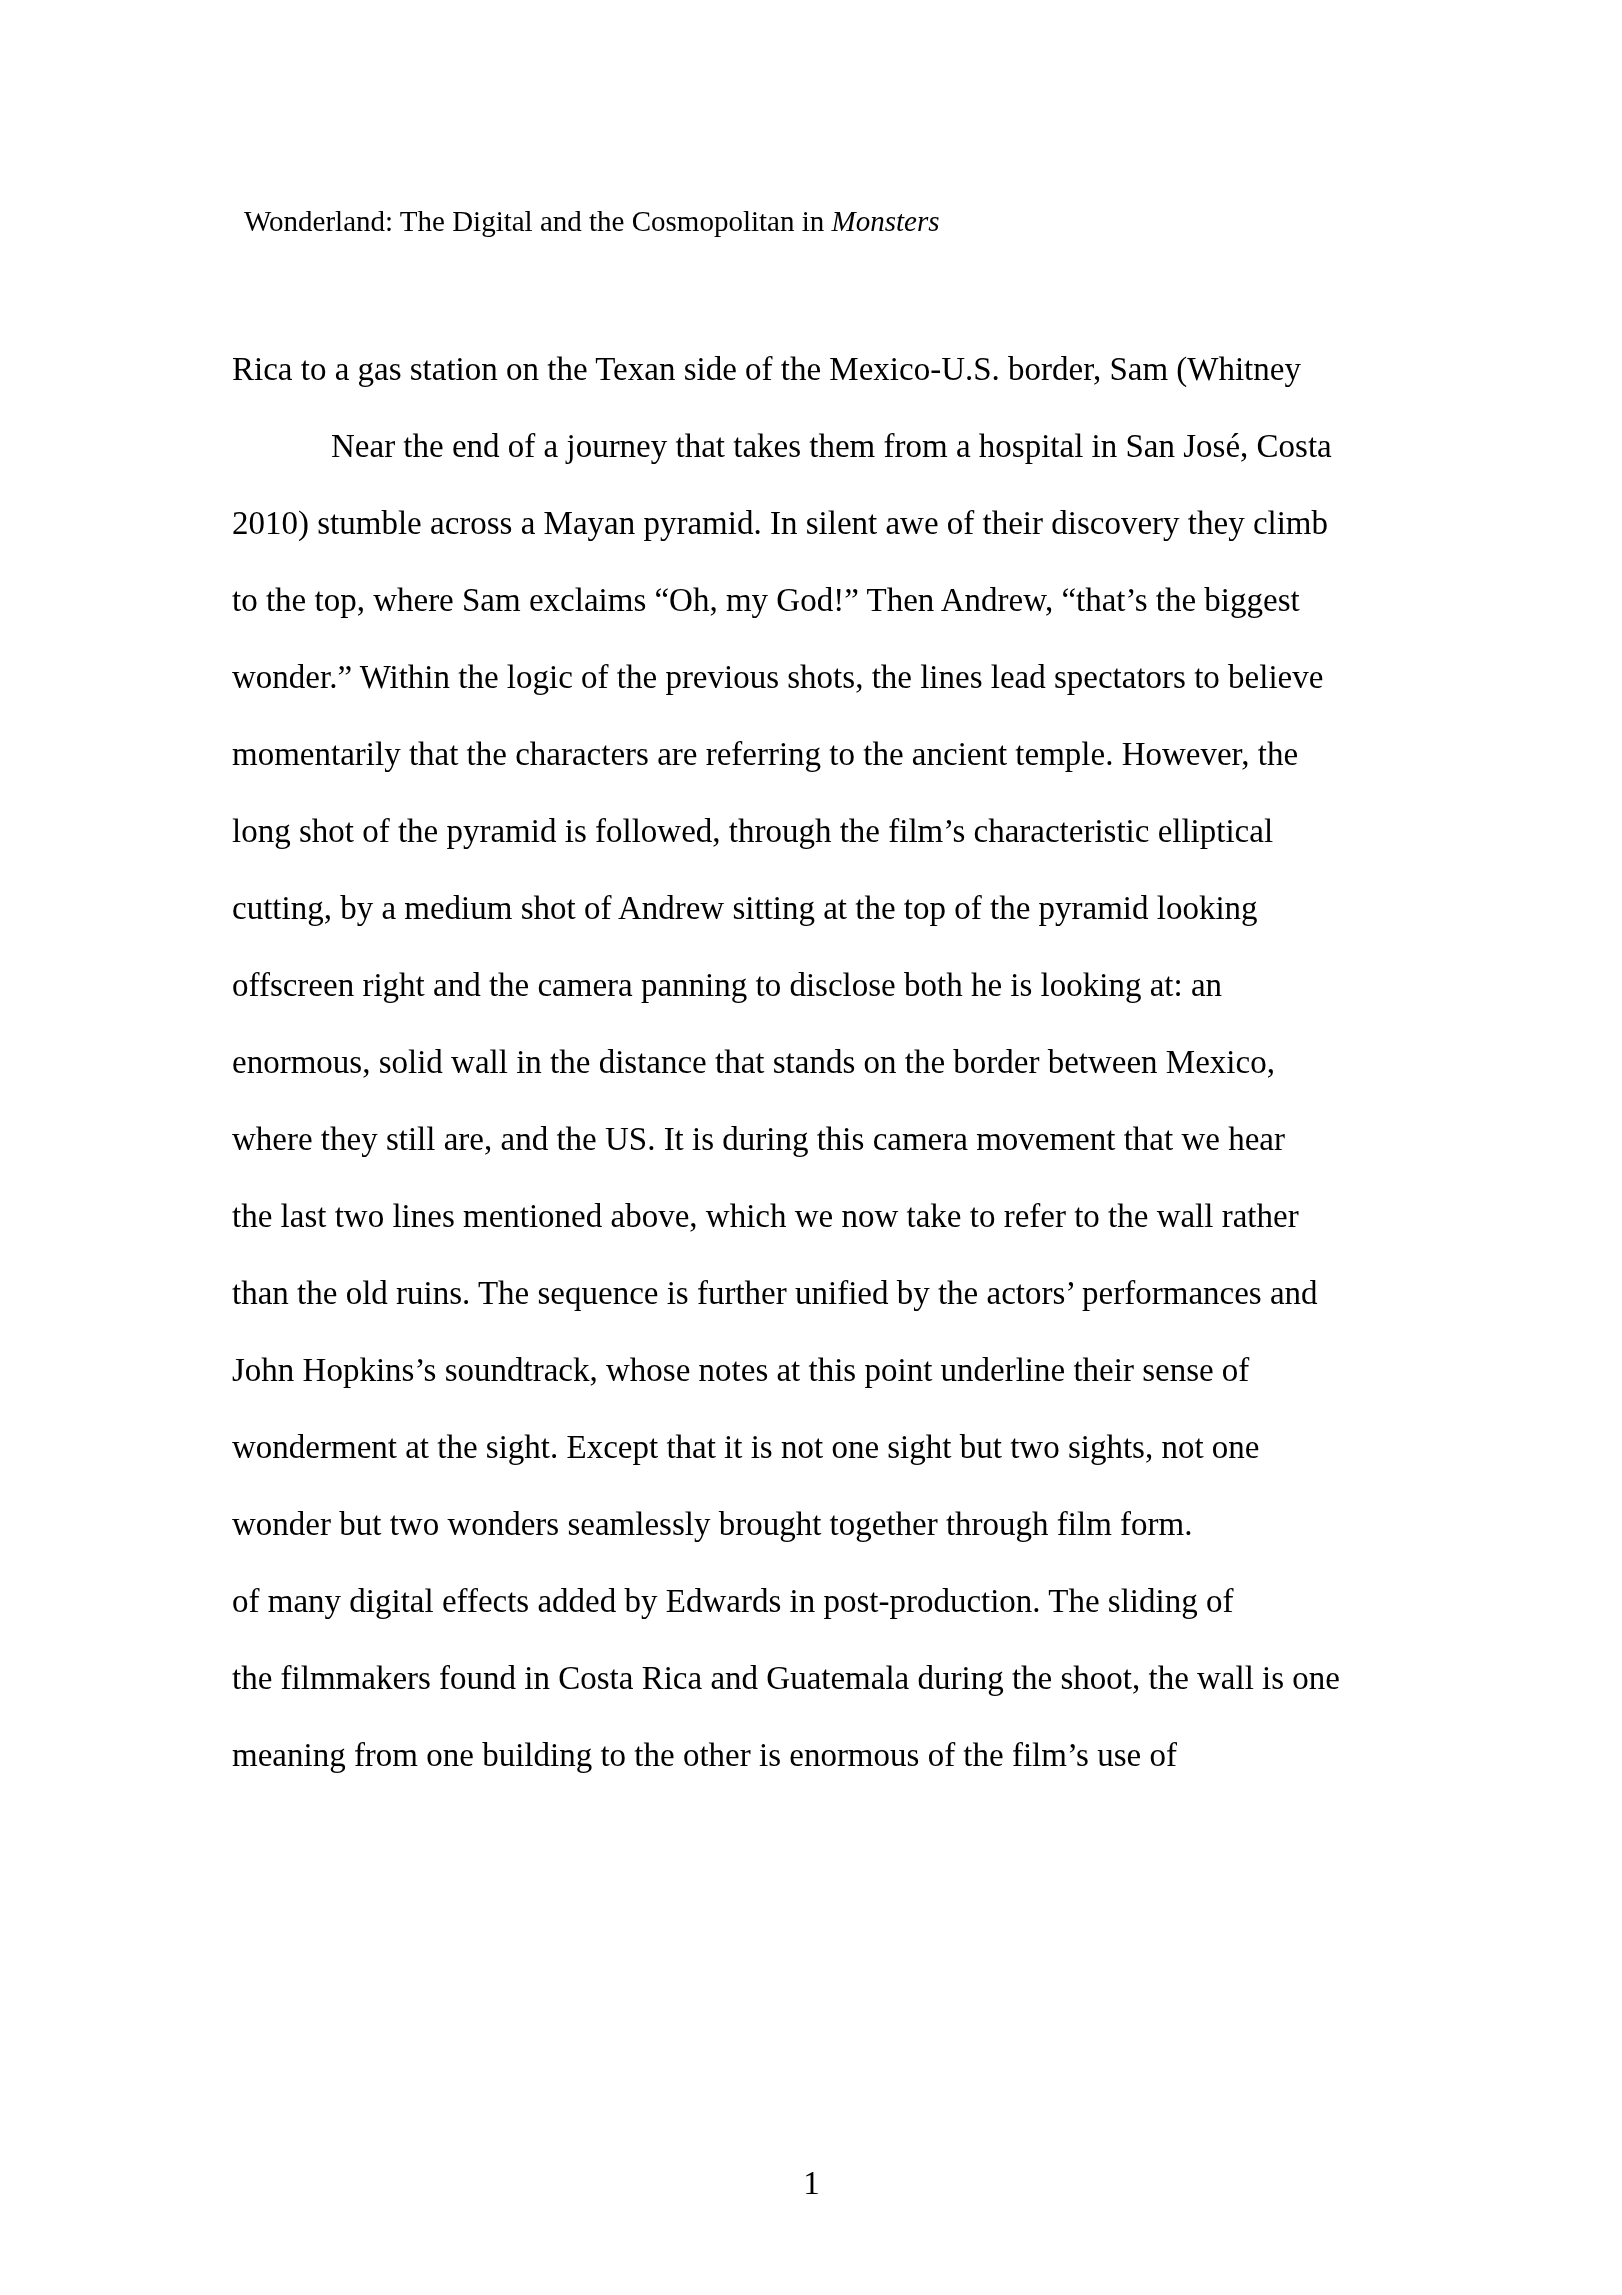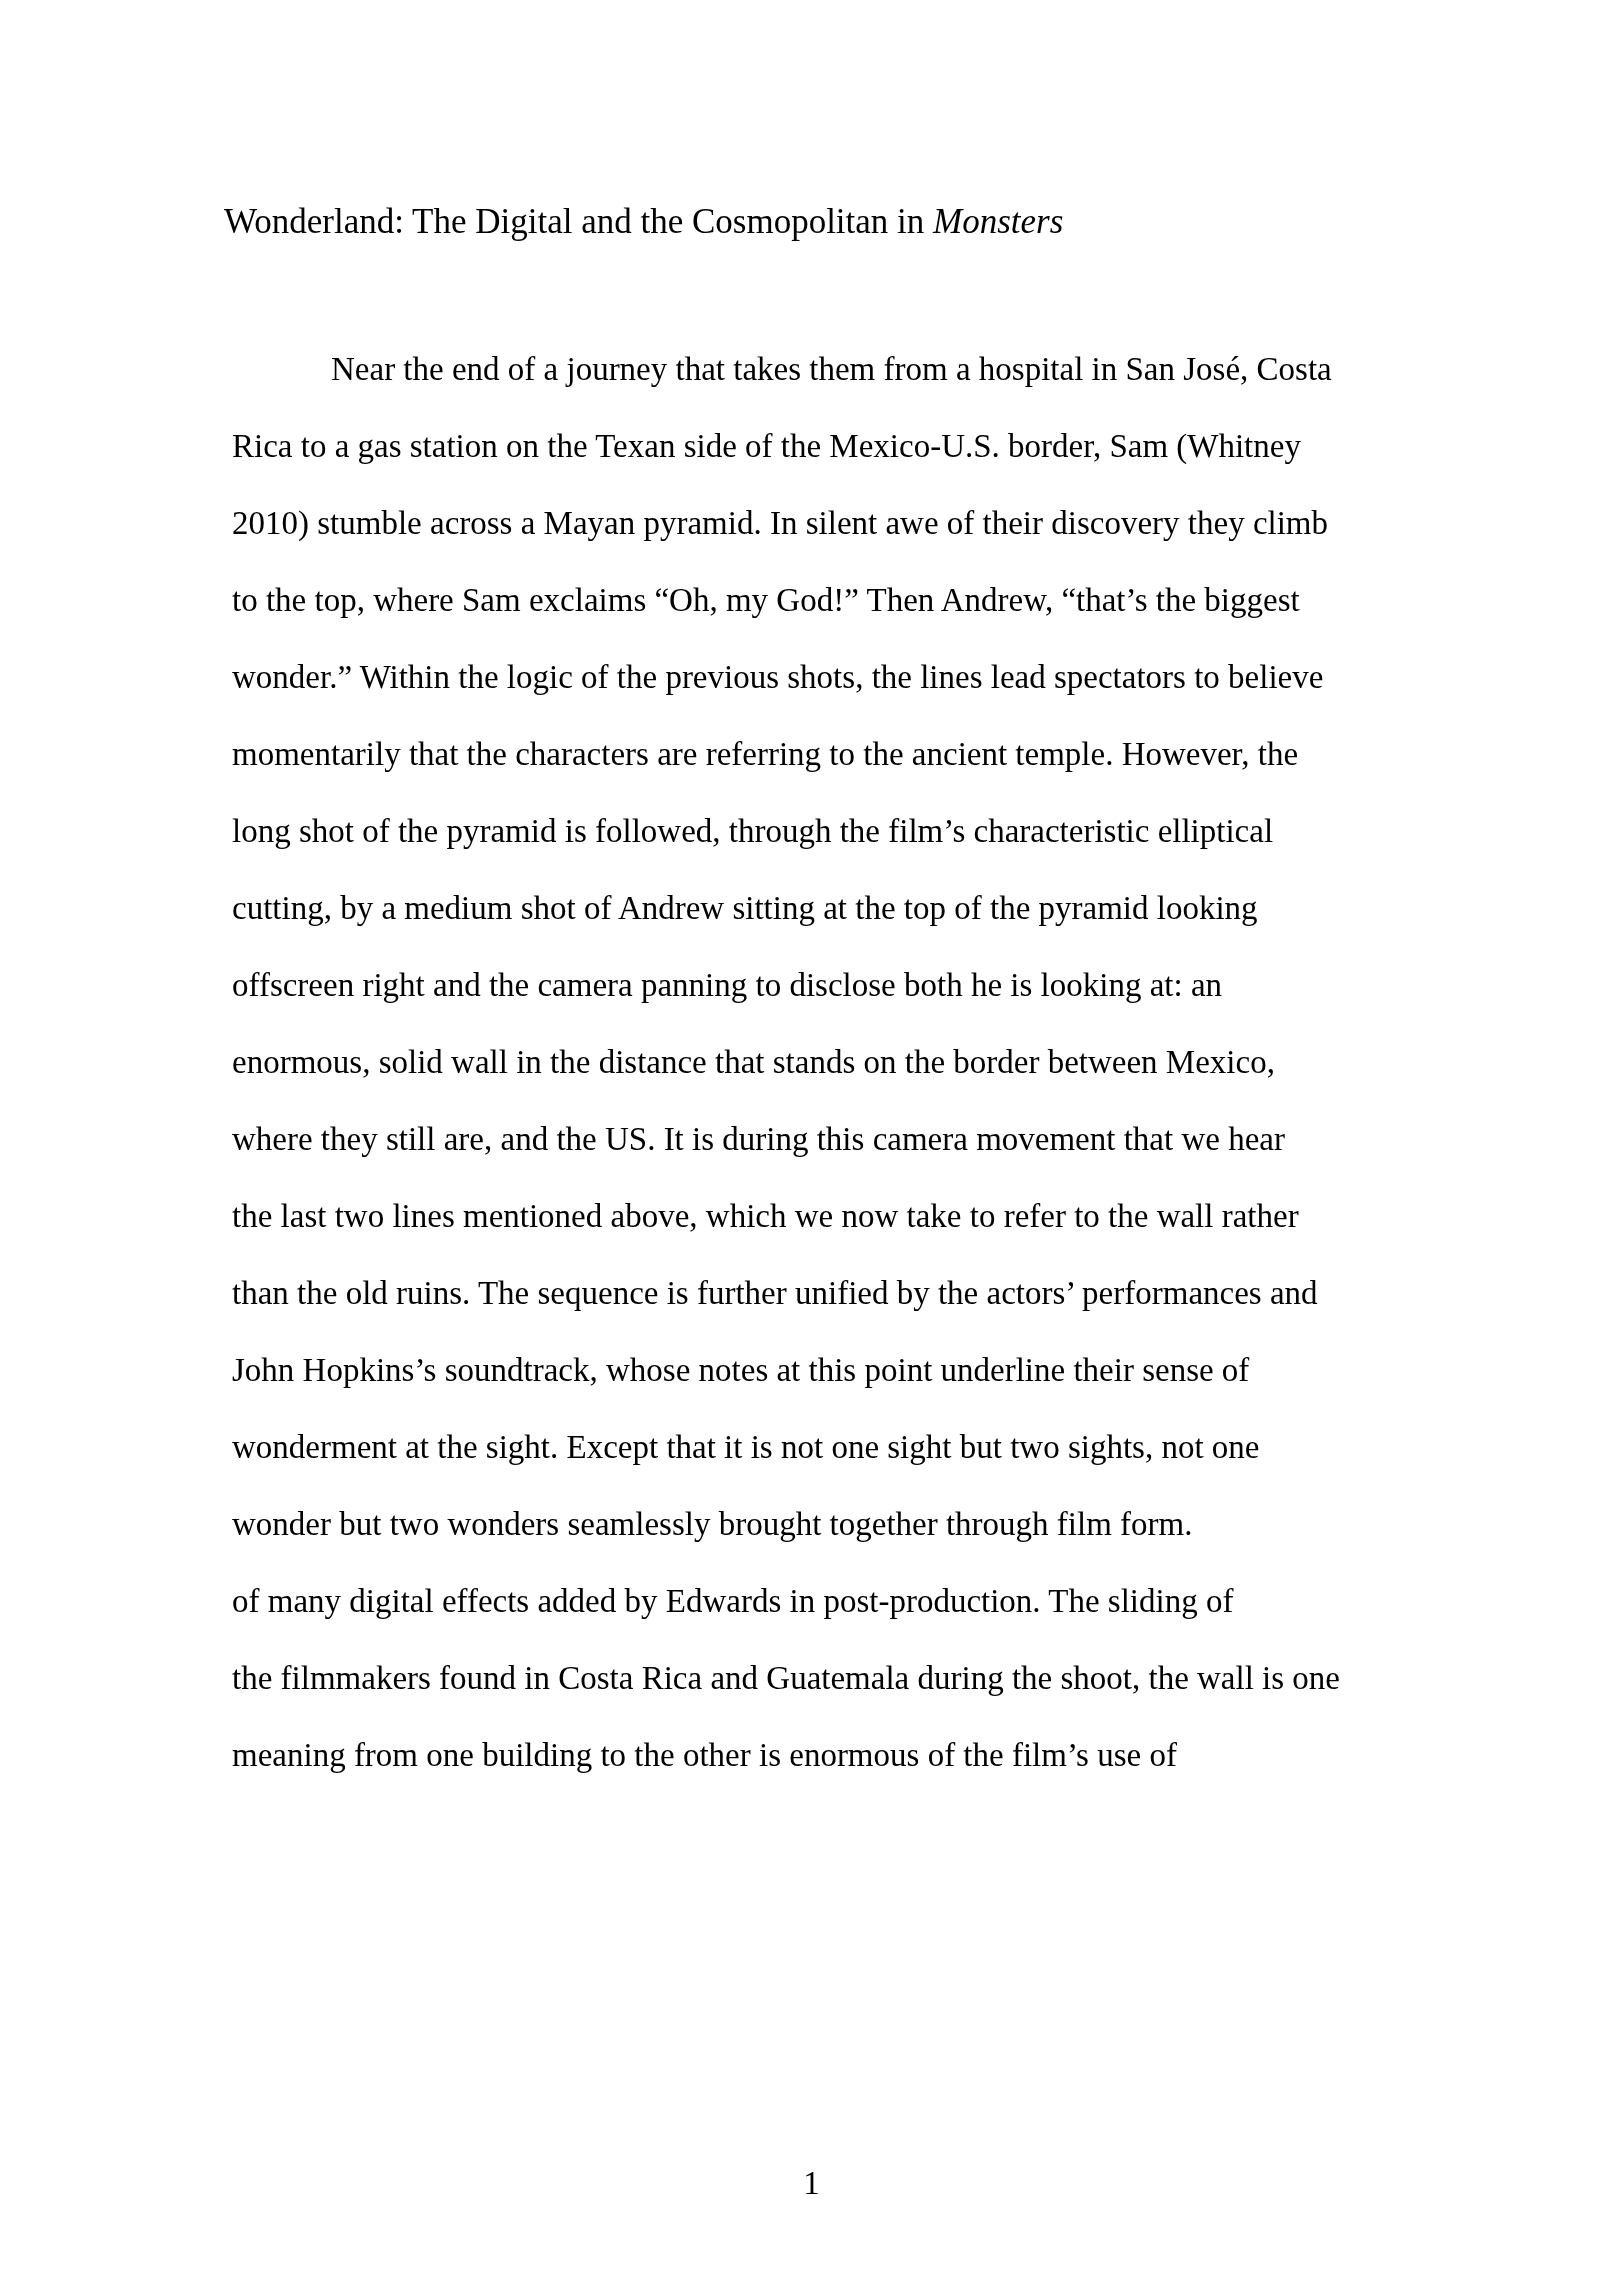--- a/index.html
+++ b/index.html
@@ -17,24 +17,24 @@
   }
   .page {
     position: absolute;
     left: 0; top: 0;
     width: 1623px;
     height: 2295px;
     background: #ffffff;
   }
   .title-block {
     position: absolute;
-    left: 224px;
+    left: 244px;
     top: 183px;
     width: 1172px;
-    font-size: 35px;
+    font-size: 29px;
     line-height: 77px;
     white-space: nowrap;
     font-family: Liberation Serif, serif;
   }
   .body-block {
     position: absolute;
     left: 232px;
     top: 331px;
     width: 1178px;
     font-size: 33px;
@@ -59,22 +59,22 @@
     font-size: 33px;
     line-height: 77px;
   }
 </style>
 </head>
 <body>
 
 <div class="page">
   <div class="title-block"><span>Wonderland: The Digital and the Cosmopolitan in </span><span class="italic">Monsters</span></div>
   <div class="body-block">
+      <div class="line"><span>Rica to a gas station on the Texan side of the Mexico-U.S. border, Sam (Whitney</span></div>
       <div class="line indent"><span>Near the end of a journey that takes them from a hospital in San José, Costa</span></div>
-      <div class="line"><span>Rica to a gas station on the Texan side of the Mexico-U.S. border, Sam (Whitney</span></div>
       <div class="line"><span>2010) stumble across a Mayan pyramid. In silent awe of their discovery they climb</span></div>
       <div class="line"><span>to the top, where Sam exclaims “Oh, my God!” Then Andrew, “that’s the biggest</span></div>
       <div class="line"><span>wonder.” Within the logic of the previous shots, the lines lead spectators to believe</span></div>
       <div class="line"><span>momentarily that the characters are referring to the ancient temple. However, the</span></div>
       <div class="line"><span>long shot of the pyramid is followed, through the film’s characteristic elliptical</span></div>
       <div class="line"><span>cutting, by a medium shot of Andrew sitting at the top of the pyramid looking</span></div>
       <div class="line"><span>offscreen right and the camera panning to disclose both he is looking at: an</span></div>
       <div class="line"><span>enormous, solid wall in the distance that stands on the border between Mexico,</span></div>
       <div class="line"><span>where they still are, and the US. It is during this camera movement that we hear</span></div>
       <div class="line"><span>the last two lines mentioned above, which we now take to refer to the wall rather</span></div>

